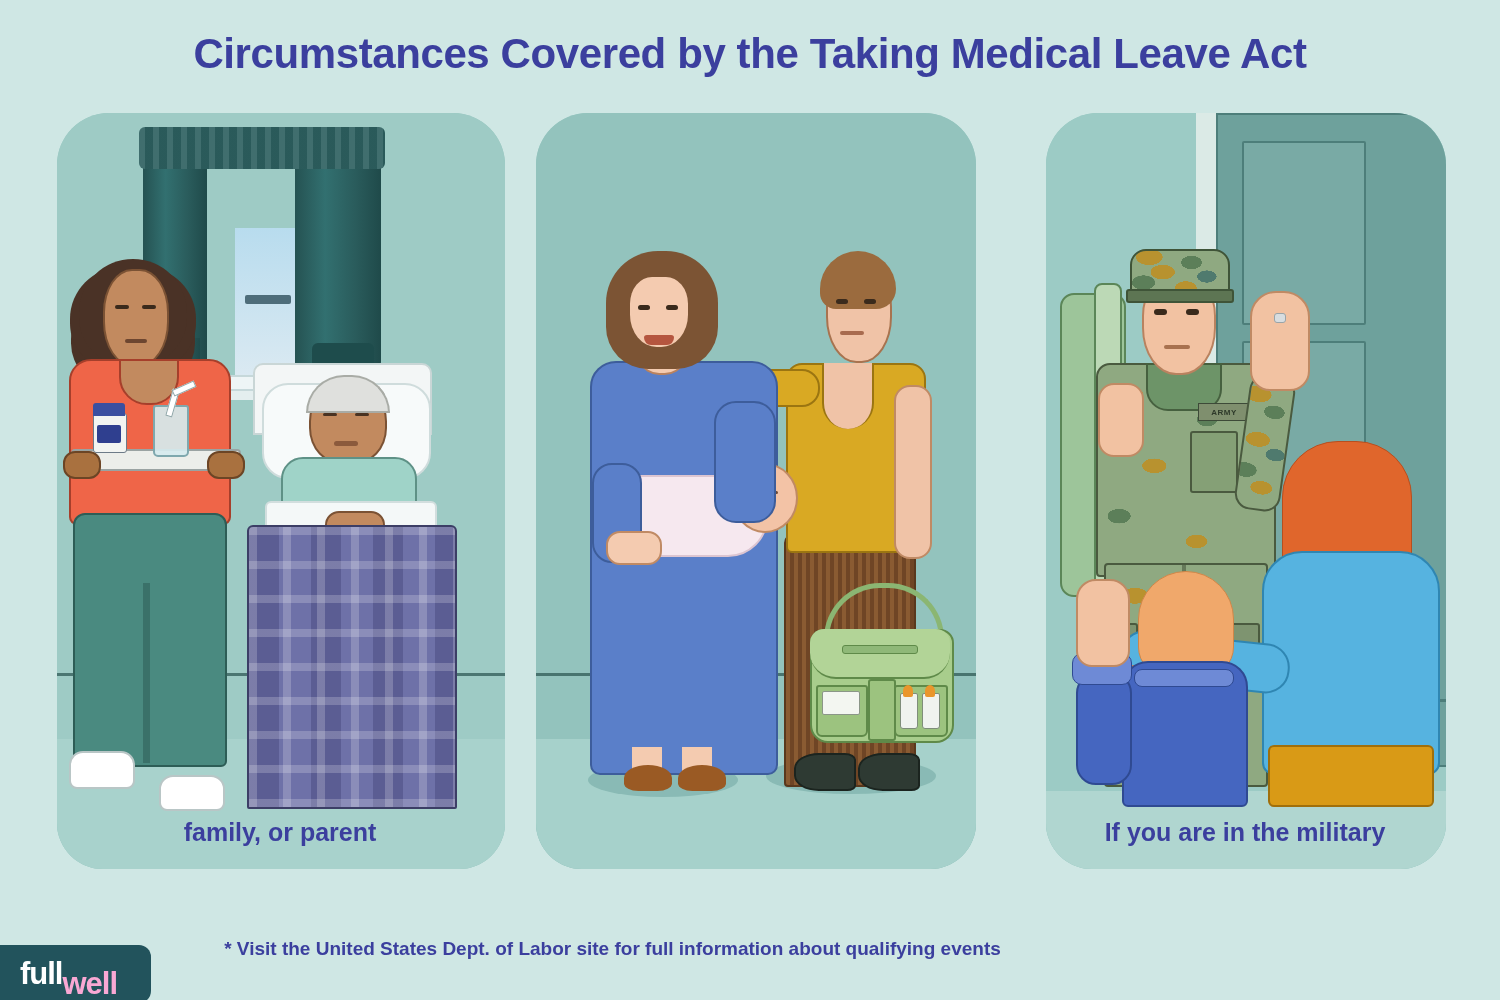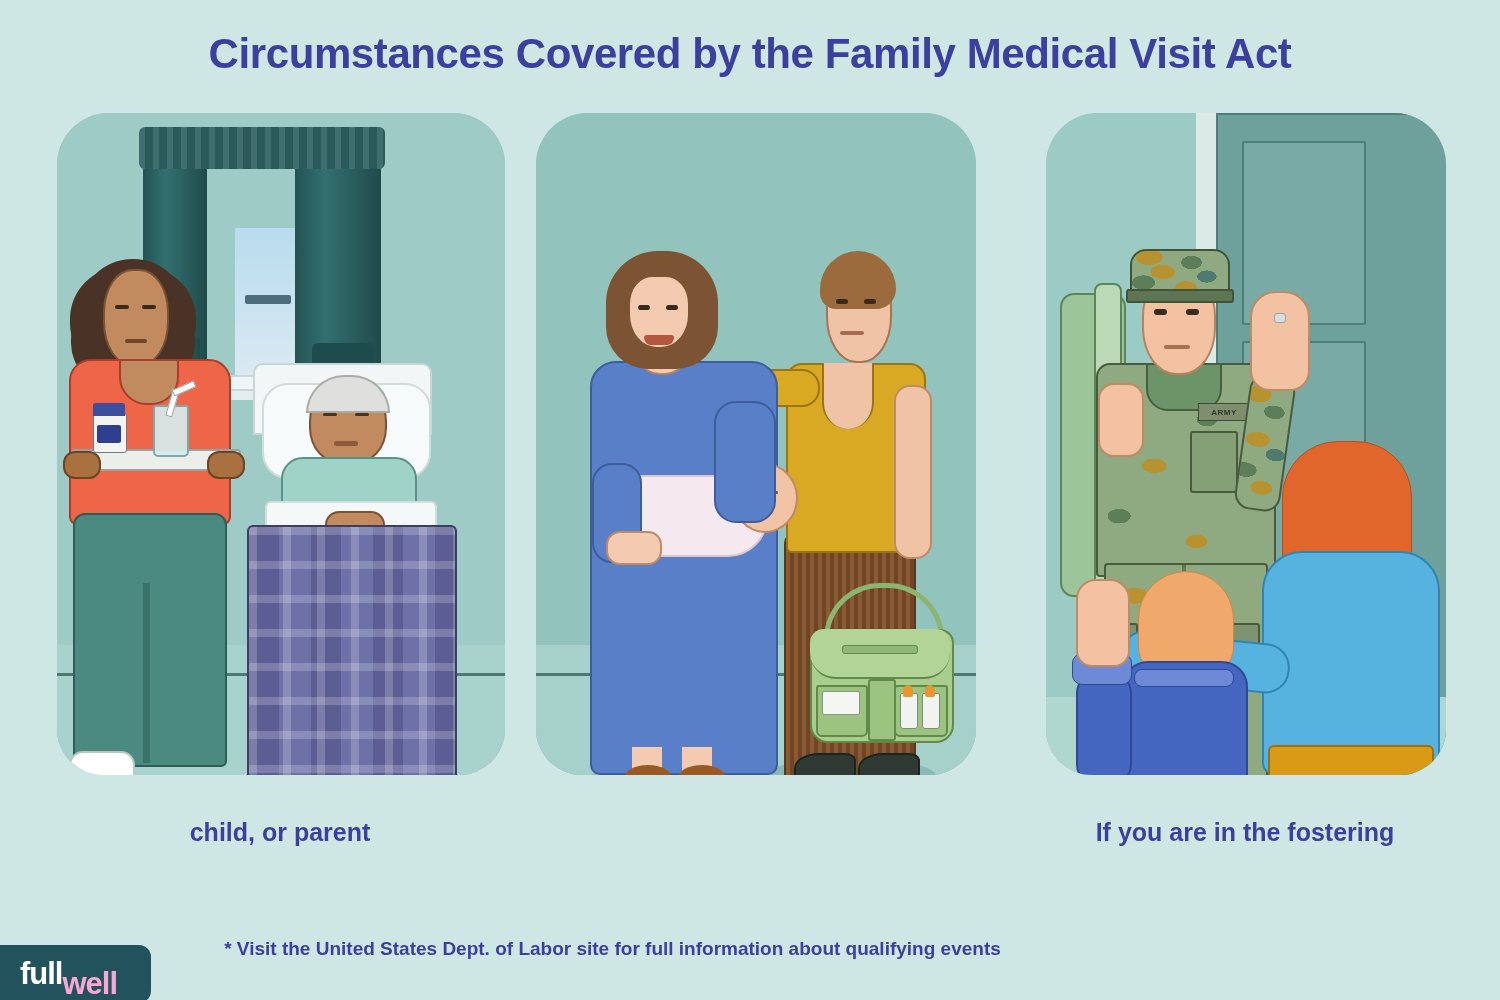--- a/index.html
+++ b/index.html
@@ -18,21 +18,21 @@
     position:absolute;left:0;top:30px;width:1500px;
     text-align:center;
     font-size:42px;font-weight:bold;
     color:#3b3f9e;
     letter-spacing:-0.4px;
     font-family:"Liberation Sans", sans-serif;
   }
 
   
   .panel{
-    position:absolute;top:113px;height:662px;
+    position:absolute;top:113px;height:756px;
     background:#97c7c1;
     border-radius:52px 52px 46px 46px;
     overflow:hidden;
   }
   #panel1{left:57px;width:448px;}
   #panel2{left:536px;width:440px;}
   #panel3{left:1046px;width:400px;}
 
   .floor{
     position:absolute;left:0;right:0;bottom:0;
@@ -138,21 +138,21 @@
   .kid-sweater{background:#4566c0;}
   .namepatch{background:#7f8f6e;border:1.5px solid #3d4a38;}
   .nametext{font-size:8px;font-weight:bold;color:#2e3a2a;letter-spacing:.5px;font-family:"Liberation Sans", sans-serif;}
   .shadow-el{background:rgba(90,150,145,.38);border-radius:50%;}
 </style>
 </head>
 <body>
 
 <div class="stage">
 
-  <div class="title">Circumstances Covered by the Family Medical Visit Act</div>
+  <div class="title">Circumstances Covered by the Taking Medical Leave Act</div>
 
   <div class="panel" id="panel1">
     <div class="wall1"></div>
 
     <div class="floor" style="height:130px;background:#a8d2cc;"></div>
     <div class="floorline" style="top:560px;"></div>
 
     <div class="window" style="left:178px;top:115px;width:120px;height:155px;"></div>
     <div class="abs" style="left:188px;top:182px;width:46px;height:9px;background:#4e6d7a;border-radius:2px;"></div>
     <div class="sill" style="left:152px;top:262px;width:180px;height:18px;"></div>
@@ -311,26 +311,26 @@
     <div class="abs hair-ginger" style="left:92px;top:458px;width:94px;height:104px;border-radius:48px 48px 30px 30px;border:1px solid #cf8648;"></div>
     <div class="abs kid-sweater" style="left:76px;top:548px;width:122px;height:142px;border-radius:26px 26px 6px 6px;border:2px solid #2f4a92;"></div>
     <div class="abs" style="left:88px;top:556px;width:98px;height:16px;background:#6e8ad6;border-radius:8px;border:1.5px solid #2f4a92;"></div>
 
     <div class="abs kid-sweater" style="left:30px;top:560px;width:52px;height:108px;border-radius:20px;border:2px solid #2f4a92;"></div>
     <div class="abs" style="left:26px;top:540px;width:58px;height:30px;background:#6e8ad6;border-radius:10px;border:1.5px solid #2f4a92;"></div>
     <div class="abs" style="left:30px;top:466px;width:50px;height:84px;border-radius:20px 20px 16px 16px;background:#f2c2a2;border:2px solid #c08a64;"></div>
   </div>
 
   <div class="caption" id="cap1">
-    <div>child, or parent</div>
+    <div>family, or parent</div>
   </div>
 
 
   <div class="caption" id="cap3">
-    <div>If you are in the fostering</div>
+    <div>If you are in the military</div>
   </div>
 
   <div class="footnote">* Visit the United States Dept. of Labor site for full information about qualifying events</div>
 
   <div class="logo">
     <span class="l1">full</span>
       <span class="l2">well</span>
   </div>
 
 </div>

